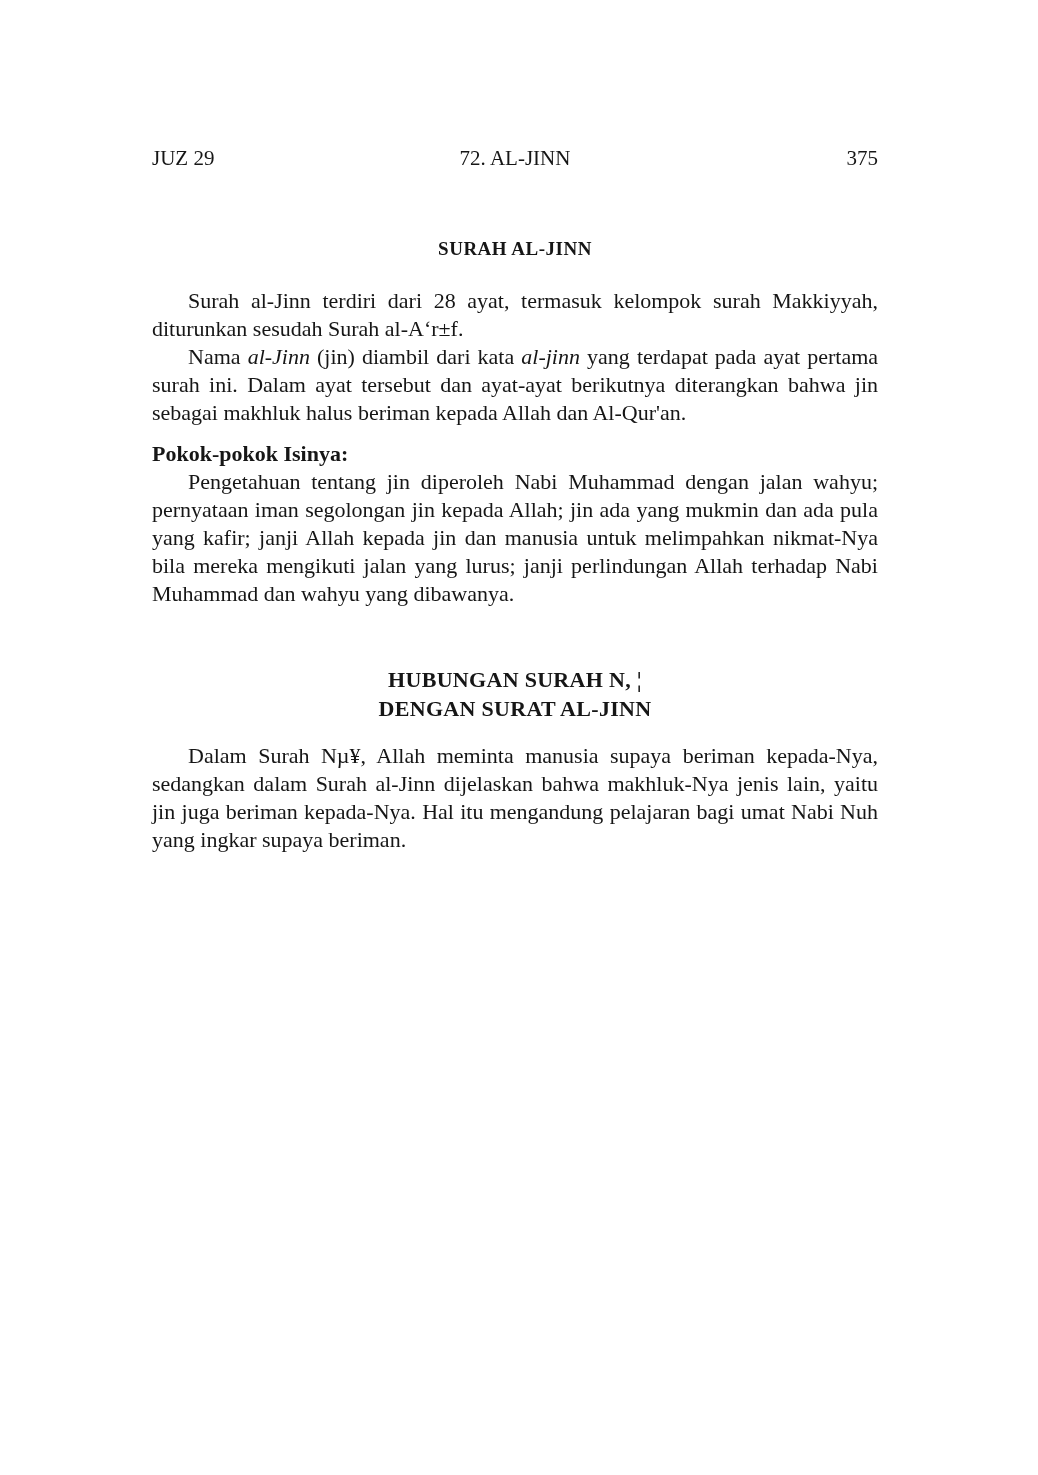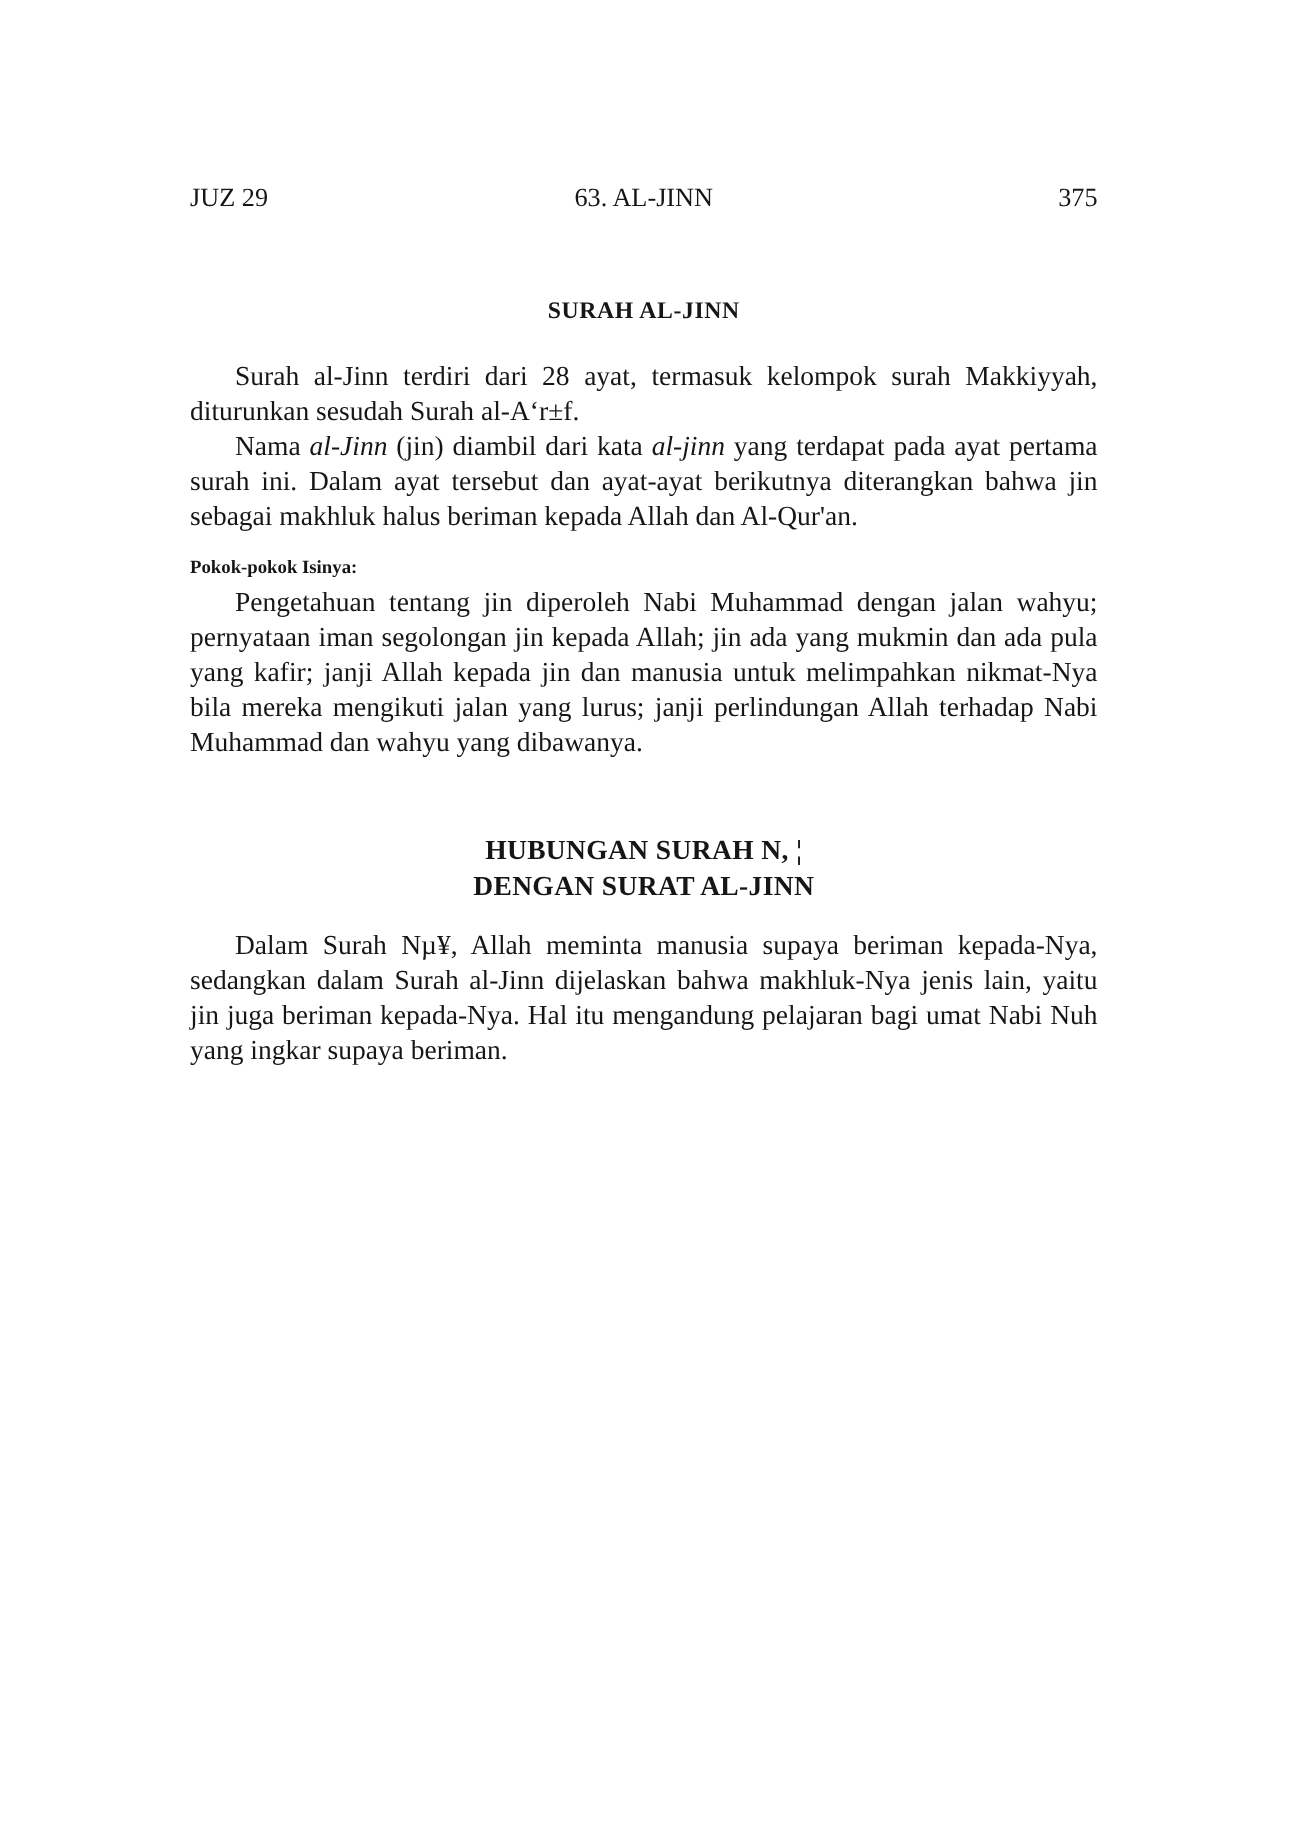--- a/index.html
+++ b/index.html
@@ -47,21 +47,21 @@
   .body-p {
     font-size: 22px;
     line-height: 28px;
     text-align: justify;
     text-indent: 36px;
   }
   .p-intro-1 { margin-top: 23px; }
   .pokok-heading {
     margin-top: 13px;
     font-weight: bold;
-    font-size: 15px;
+    font-size: 22px;
     line-height: 28px;
   }
   .hubungan-heading {
     margin-top: 57px;
     text-align: center;
     font-weight: bold;
     font-size: 22px;
     line-height: 29px;
     letter-spacing: 0.3px;
   }
@@ -69,21 +69,21 @@
   em { font-style: italic; }
 </style>
 </head>
 <body>
 
 <div class="page">
   <div class="content">
 
     <header class="page-header">
       <span class="header-left">JUZ 29</span>
-      <span class="header-center">63. AL-JINN</span>
+      <span class="header-center">72. AL-JINN</span>
       <span class="header-right">375</span>
     </header>
 
     <h1 class="doc-title">SURAH AL-JINN</h1>
 
 
     <p class="body-p p-intro-1">Surah al-Jinn terdiri dari 28 ayat, termasuk kelompok surah Makkiyyah, diturunkan sesudah Surah al-A‘r±f.</p>
 
     <p class="body-p"><span>Nama </span><em>al-Jinn</em><span> (jin) diambil dari kata </span><em>al-jinn</em><span> yang terdapat pada ayat pertama surah ini. Dalam ayat tersebut dan ayat-ayat berikutnya diterangkan bahwa jin sebagai makhluk halus beriman kepada Allah dan Al-Qur'an.</span></p>
 

